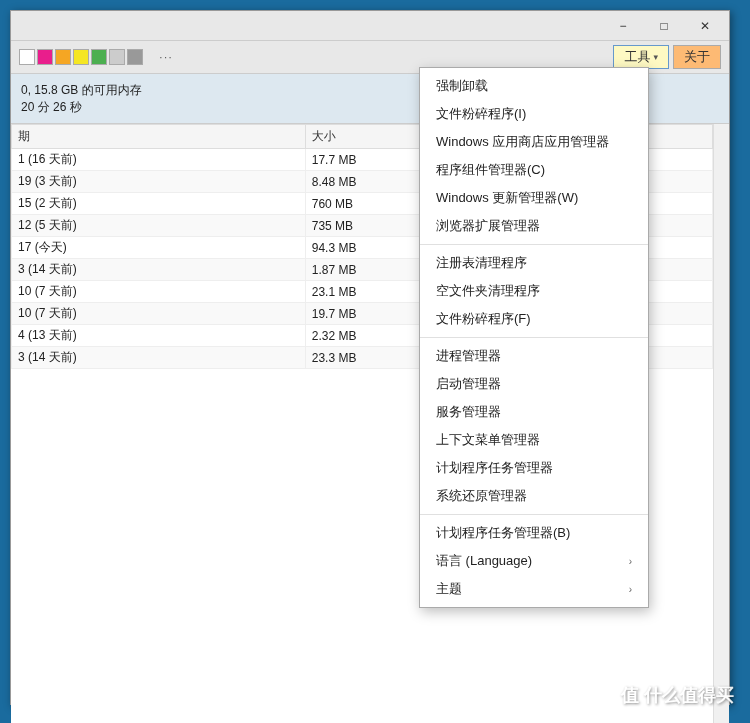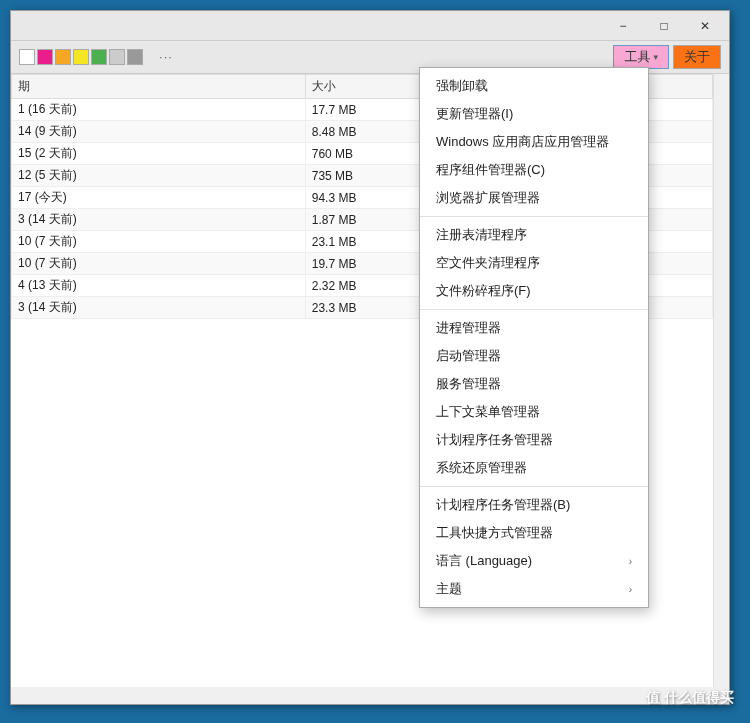--- a/index.html
+++ b/index.html
@@ -86,30 +86,30 @@
       display: flex;
       align-items: center;
       justify-content: center;
     }
 
     .toolbar-spacer { flex: 1; }
 
     .toolbar-menu-btn {
       padding: 2px 10px;
       border: 1px solid #aaa;
-      background: #f97316;
+      background: #fdba74;
       cursor: pointer;
       font-size: 13px;
       color: #333;
       display: flex;
       align-items: center;
       gap: 3px;
     }
     .toolbar-menu-btn.active, .toolbar-menu-btn:hover {
-      background: #f9a8d4;
+      background: #fef9c3;
       border-color: #6699cc;
     }
 
     .toolbar-menu-btn .arrow {
       font-size: 9px;
       color: #555;
     }
 
     
     .content-area {
@@ -205,21 +205,21 @@
       font-size: 10px;
       color: #666;
     }
 
     
     .watermark {
       position: absolute;
       bottom: 16px;
       right: 16px;
       color: white;
-      font-size: 14px;
+      font-size: 18px;
       font-weight: bold;
       text-shadow: 1px 1px 3px rgba(0,0,0,0.5);
       opacity: 0.9;
       text-align: center;
     }
   </style>
 </head>
 <body>
 
 <div class="app-window">
@@ -246,39 +246,43 @@
     <div class="toolbar-spacer"></div>
     <button class="toolbar-menu-btn active">
       <span>工具</span>
       <span class="arrow">▾</span>
     </button>
     <button class="toolbar-menu-btn">
       <span>关于</span>
     </button>
   </div>
 
+  <div class="info-bar">
+    <div>0, 15.8 GB 的可用内存</div>
+    <div>20 分 26 秒</div>
+  </div>
 
   <div class="content-area">
     <div class="table-area">
       <table class="main-table">
         <thead>
           <tr>
             <th>期</th>
             <th>大小</th>
             <th>类型</th>
           </tr>
         </thead>
         <tbody id="table-body">
         <tr>
               <td>1 (16 天前)</td>
               <td>17.7 MB</td>
               <td>64 位</td>
             </tr>
             <tr>
-              <td>14 (9 天前)</td>
+              <td>19 (3 天前)</td>
               <td>8.48 MB</td>
               <td>64 位</td>
             </tr>
             <tr>
               <td>15 (2 天前)</td>
               <td>760 MB</td>
               <td>64 位</td>
             </tr>
             <tr>
               <td>12 (5 天前)</td>
@@ -319,29 +323,32 @@
       </table>
     </div>
     <div class="scrollbar-area"></div>
   </div>
 
   <div class="dropdown-overlay" id="dropdown-menu">
   <div class="menu-item">
         <span>强制卸载</span>
       </div>
       <div class="menu-item">
-        <span>更新管理器(I)</span>
+        <span>文件粉碎程序(I)</span>
       </div>
       <div class="menu-item">
         <span>Windows 应用商店应用管理器</span>
       </div>
       <div class="menu-item">
         <span>程序组件管理器(C)</span>
       </div>
       <div class="menu-item">
+        <span>Windows 更新管理器(W)</span>
+      </div>
+      <div class="menu-item">
         <span>浏览器扩展管理器</span>
       </div>
       <div class="menu-separator"></div>
       <div class="menu-item">
         <span>注册表清理程序</span>
       </div>
       <div class="menu-item">
         <span>空文件夹清理程序</span>
       </div>
       <div class="menu-item">
@@ -362,23 +369,20 @@
       </div>
       <div class="menu-item">
         <span>计划程序任务管理器</span>
       </div>
       <div class="menu-item">
         <span>系统还原管理器</span>
       </div>
       <div class="menu-separator"></div>
       <div class="menu-item">
         <span>计划程序任务管理器(B)</span>
-      </div>
-      <div class="menu-item">
-        <span>工具快捷方式管理器</span>
       </div>
       <div class="menu-item">
         <span>语言 (Language)</span>
         <span class="menu-arrow">›</span>
       </div>
       <div class="menu-item">
         <span>主题</span>
         <span class="menu-arrow">›</span>
       </div>
     </div>

